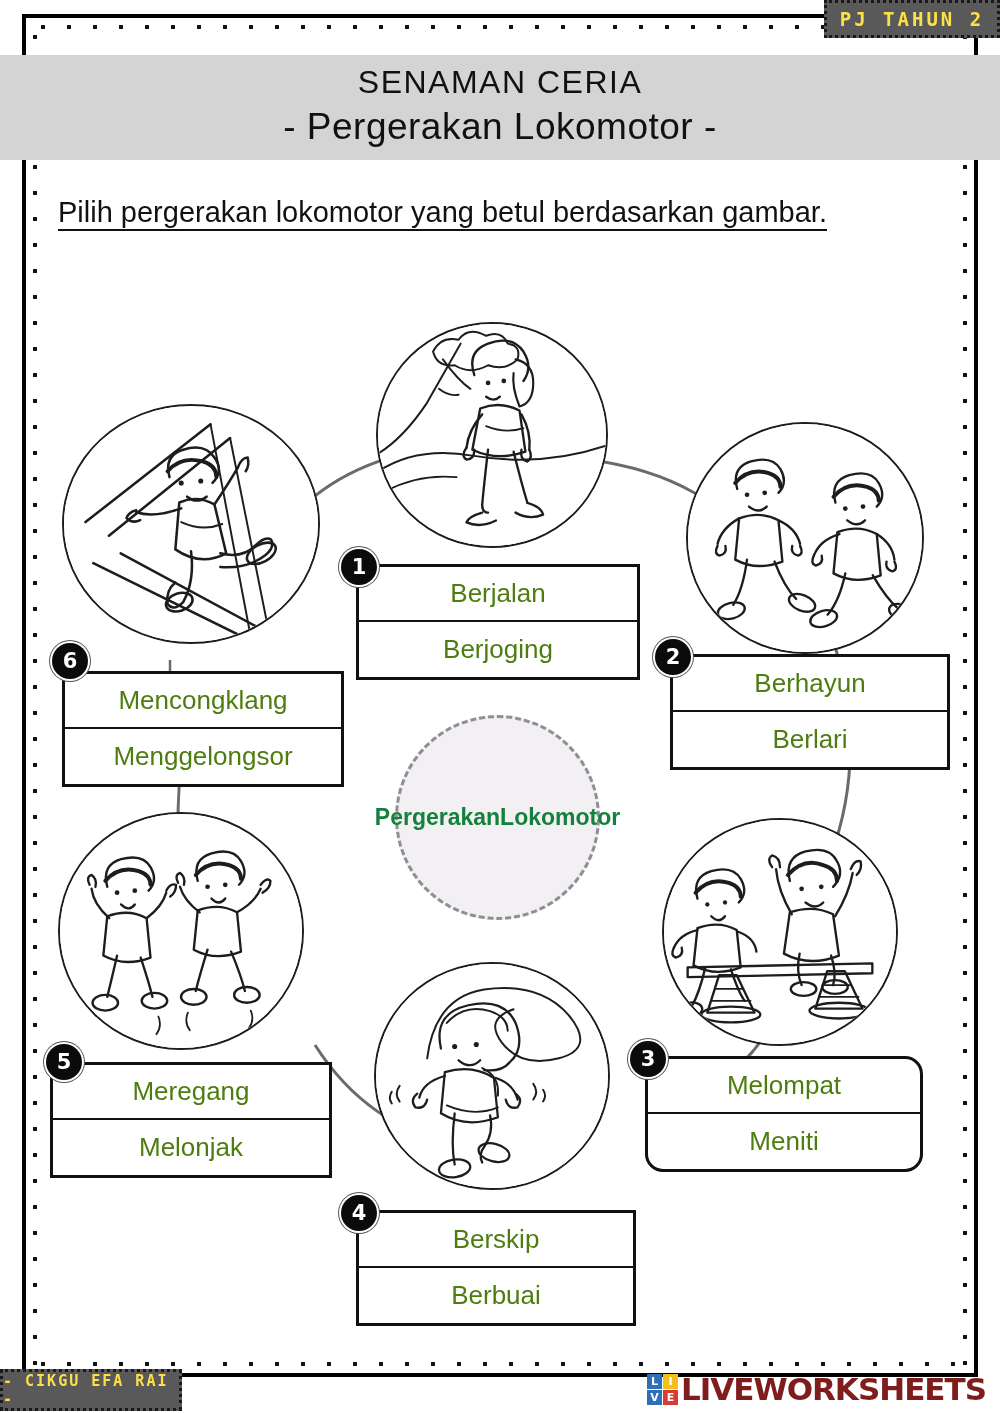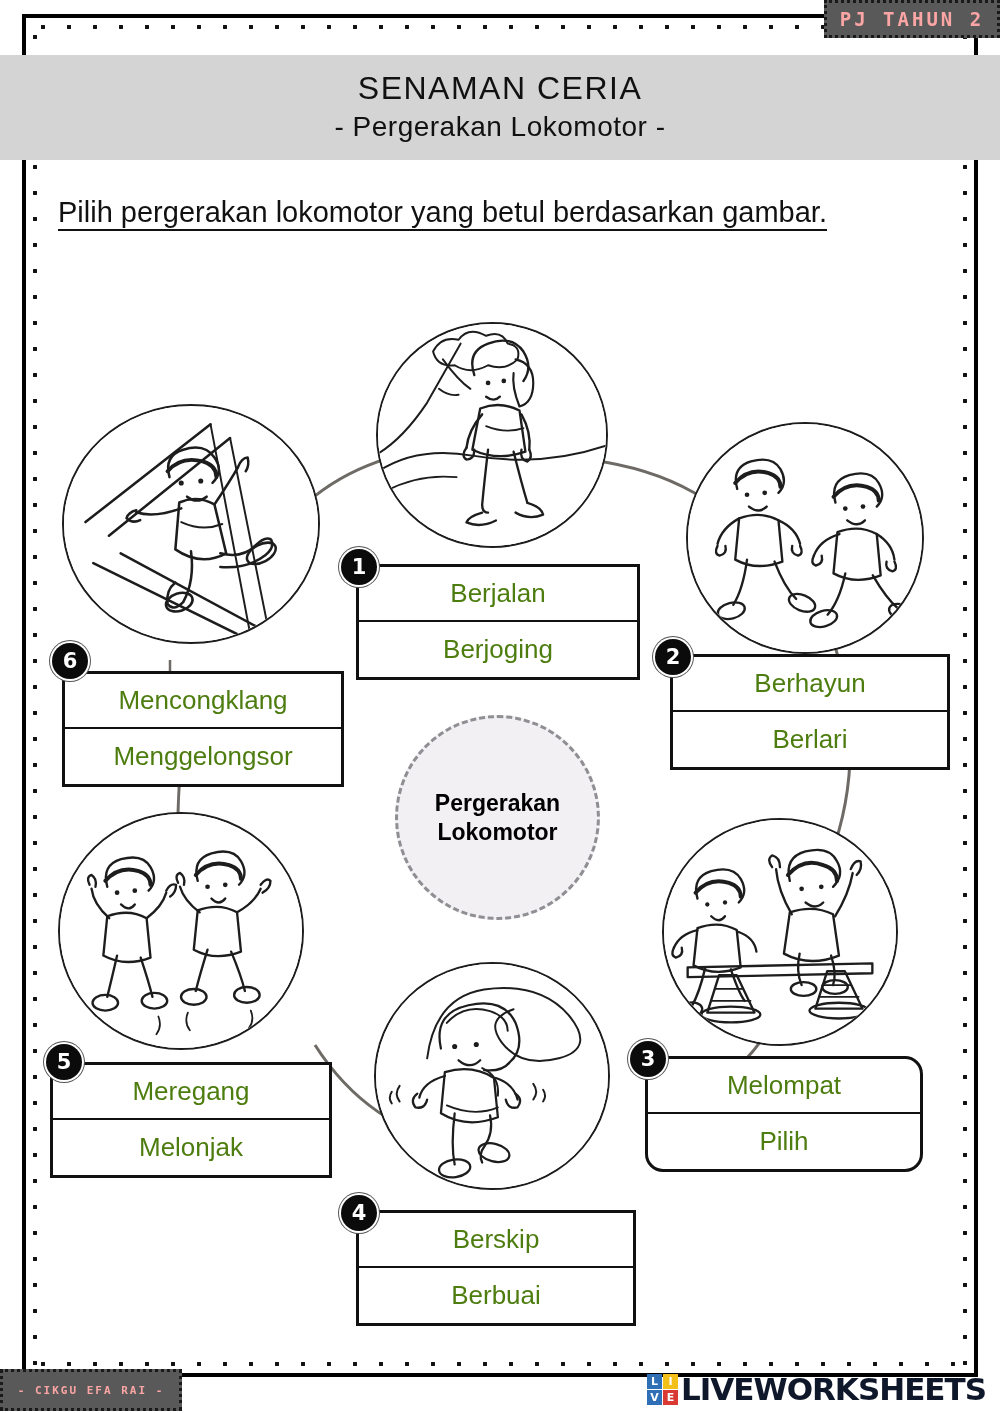--- a/index.html
+++ b/index.html
@@ -21,37 +21,37 @@
          background-size:26px 6px;background-position:0 50%;background-repeat:repeat-x;}
   .dot-v{width:6px;background-image:radial-gradient(circle, #111 2.1px, rgba(0,0,0,0) 2.4px);
          background-size:6px 26px;background-position:50% 0;background-repeat:repeat-y;}
   .dot-top{left:30px;top:24px;right:30px;}
   .dot-bottom{left:30px;bottom:46px;right:30px;}
   .dot-left{left:32px;top:24px;bottom:46px;}
   .dot-right{right:32px;top:24px;bottom:46px;}
 
   
   .tag{
-    position:absolute;z-index:20;background:#595959;color:#fca5a5;
+    position:absolute;z-index:20;background:#595959;color:#fde047;
     font-family:"DejaVu Sans Mono", monospace;font-weight:bold;
     letter-spacing:3px;display:flex;align-items:center;justify-content:center;
     border:3px dotted #1a1a1a;
     box-sizing:border-box;
   }
   .tag-grade{right:0px;top:0px;width:176px;height:38px;font-size:19px;}
-  .tag-author{left:0px;bottom:2px;width:182px;height:42px;font-size:11px;letter-spacing:2px;}
+  .tag-author{left:0px;bottom:2px;width:182px;height:42px;font-size:15px;letter-spacing:2px;}
 
   
   .title-band{
     position:absolute;left:0;top:55px;width:1000px;height:105px;
     background:#d4d4d4;z-index:10;
     display:flex;flex-direction:column;align-items:center;justify-content:center;
   }
   .title-main{font-size:32px;letter-spacing:1.5px;line-height:1.15;font-weight:400;}
-  .title-sub{font-size:28px;letter-spacing:.5px;line-height:1.3;margin-top:2px;font-weight:400;}
+  .title-sub{font-size:37px;letter-spacing:.5px;line-height:1.3;margin-top:2px;font-weight:400;}
 
   
   .instruction{
     position:absolute;left:58px;top:192px;width:880px;z-index:12;
     font-size:29px;line-height:1.42;
   }
   .instruction span{
     border-bottom:2.5px solid #111;padding-bottom:1px;
     box-decoration-break:clone;-webkit-box-decoration-break:clone;
   }
@@ -62,22 +62,22 @@
 
   
   .bubble{position:absolute;border-radius:50%;overflow:hidden;background:#fff;
           border:2.5px solid #1d1d1d;box-sizing:border-box;z-index:11;}
   .bubble svg{width:100%;height:100%;display:block;}
 
   
   .center-node{
     position:absolute;left:395px;top:715px;width:205px;height:205px;z-index:12;
     border-radius:50%;background:#f2f0f3;border:3px dashed #8e8e93;
-    display:flex;flex-direction:column;align-items:center;justify-content:center;
-    text-align:center;font-weight:bold;font-size:23px;line-height:1.22;color:#000000;
+    display:flex;align-items:center;justify-content:center;
+    text-align:center;font-weight:bold;font-size:23px;line-height:1.22;color:#15803d;
     box-sizing:border-box;
   }
 
   
   .qbox{position:absolute;z-index:14;border:3px solid #111;background:#fff;box-sizing:border-box;}
   .qrow{height:55px;display:flex;align-items:center;justify-content:center;
         font-size:26px;color:#4d7c0f;box-sizing:border-box;}
   .qrow.top{border-bottom:2.5px solid #111;}
   .badge{
     position:absolute;width:36px;height:36px;border-radius:50%;
@@ -376,21 +376,21 @@
 <div class="badge" style="left:341px;top:549px;">1</div>
 
 <div class="qbox" style="left:670px;top:654px;width:280px;">
   <div class="qrow top">Berhayun</div>
   <div class="qrow bottom">Berlari</div>
 </div>
 <div class="badge" style="left:655px;top:639px;">2</div>
 
 <div class="qbox" style="left:645px;top:1056px;width:278px;border-radius:18px;">
   <div class="qrow top">Melompat</div>
-  <div class="qrow bottom">Pilih</div>
+  <div class="qrow bottom">Meniti</div>
 </div>
 <div class="badge" style="left:630px;top:1041px;">3</div>
 
 <div class="qbox" style="left:356px;top:1210px;width:280px;">
   <div class="qrow top">Berskip</div>
   <div class="qrow bottom">Berbuai</div>
 </div>
 <div class="badge" style="left:341px;top:1195px;">4</div>
 
 <div class="qbox" style="left:50px;top:1062px;width:282px;">
@@ -405,14 +405,14 @@
 </div>
 <div class="badge" style="left:52px;top:643px;">6</div>
 
 <div class="lw">
   <div class="lw-blocks">
     <div style="background: rgb(47, 111, 181);">L</div>
     <div style="background: rgb(242, 192, 24);">I</div>
     <div style="background: rgb(47, 111, 181);">V</div>
     <div style="background: rgb(217, 59, 52);">E</div>
   </div>
-  <div class="lw-text" style="color: #0f172a;">LIVEWORKSHEETS</div>
+  <div class="lw-text" style="color: #7f1d1d;">LIVEWORKSHEETS</div>
 </div>
 
 </body></html>

